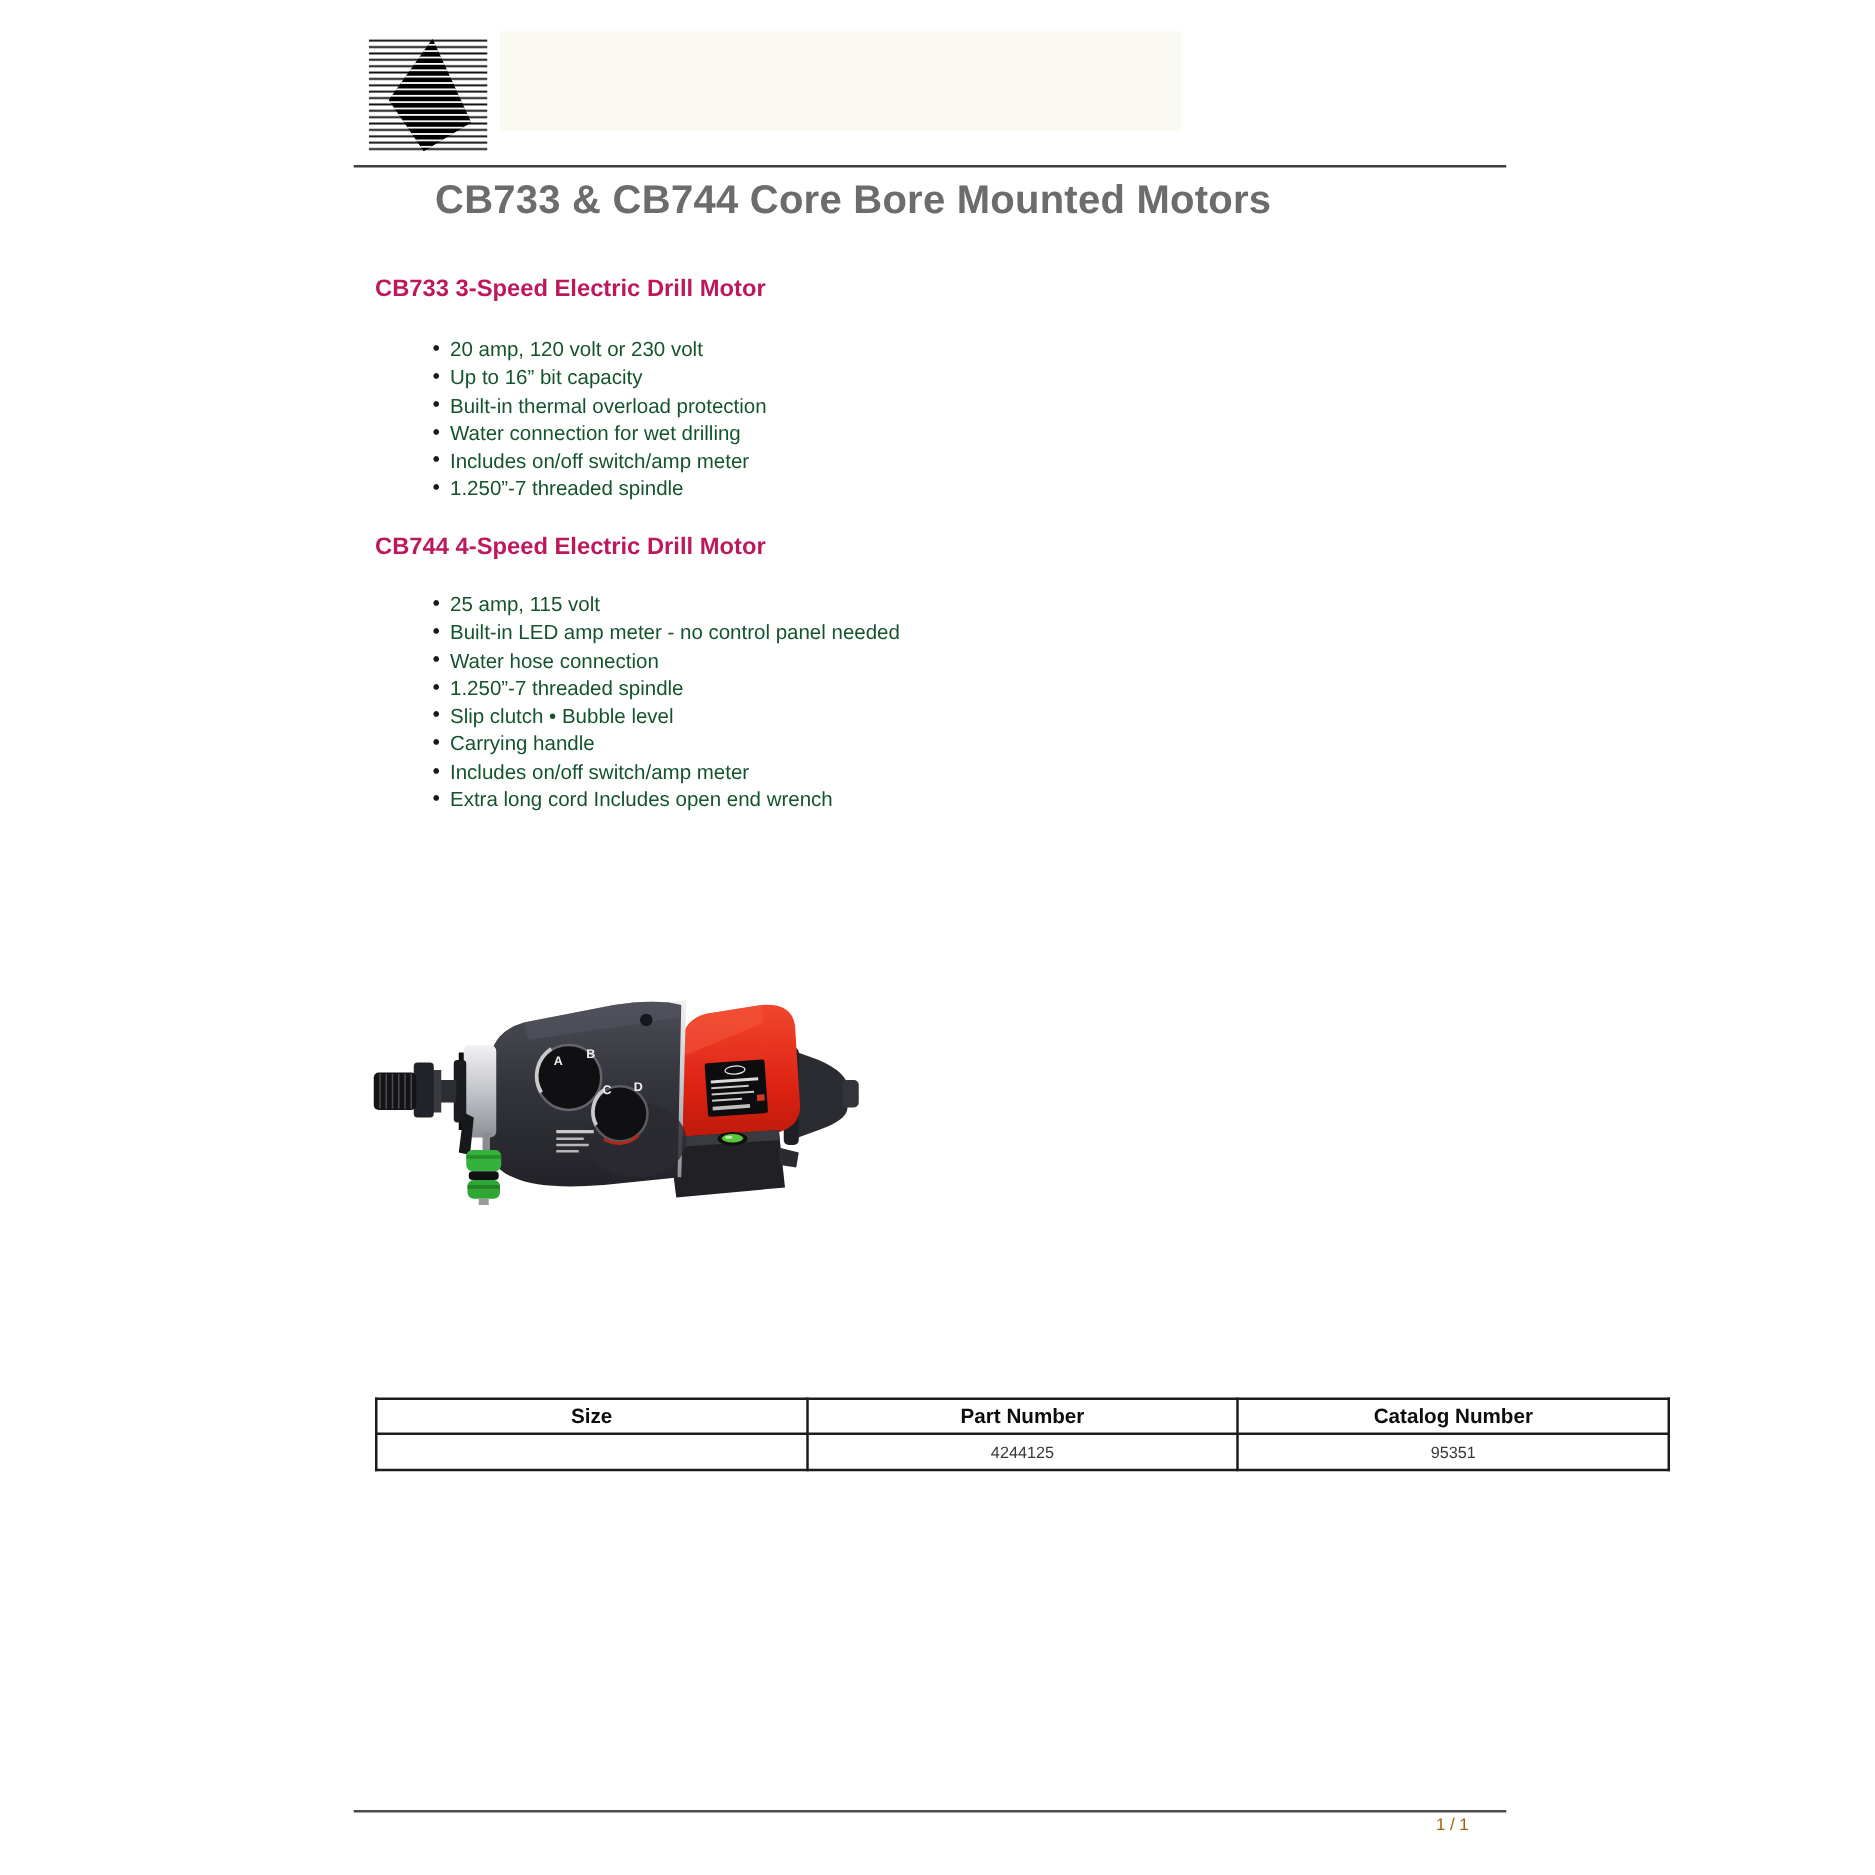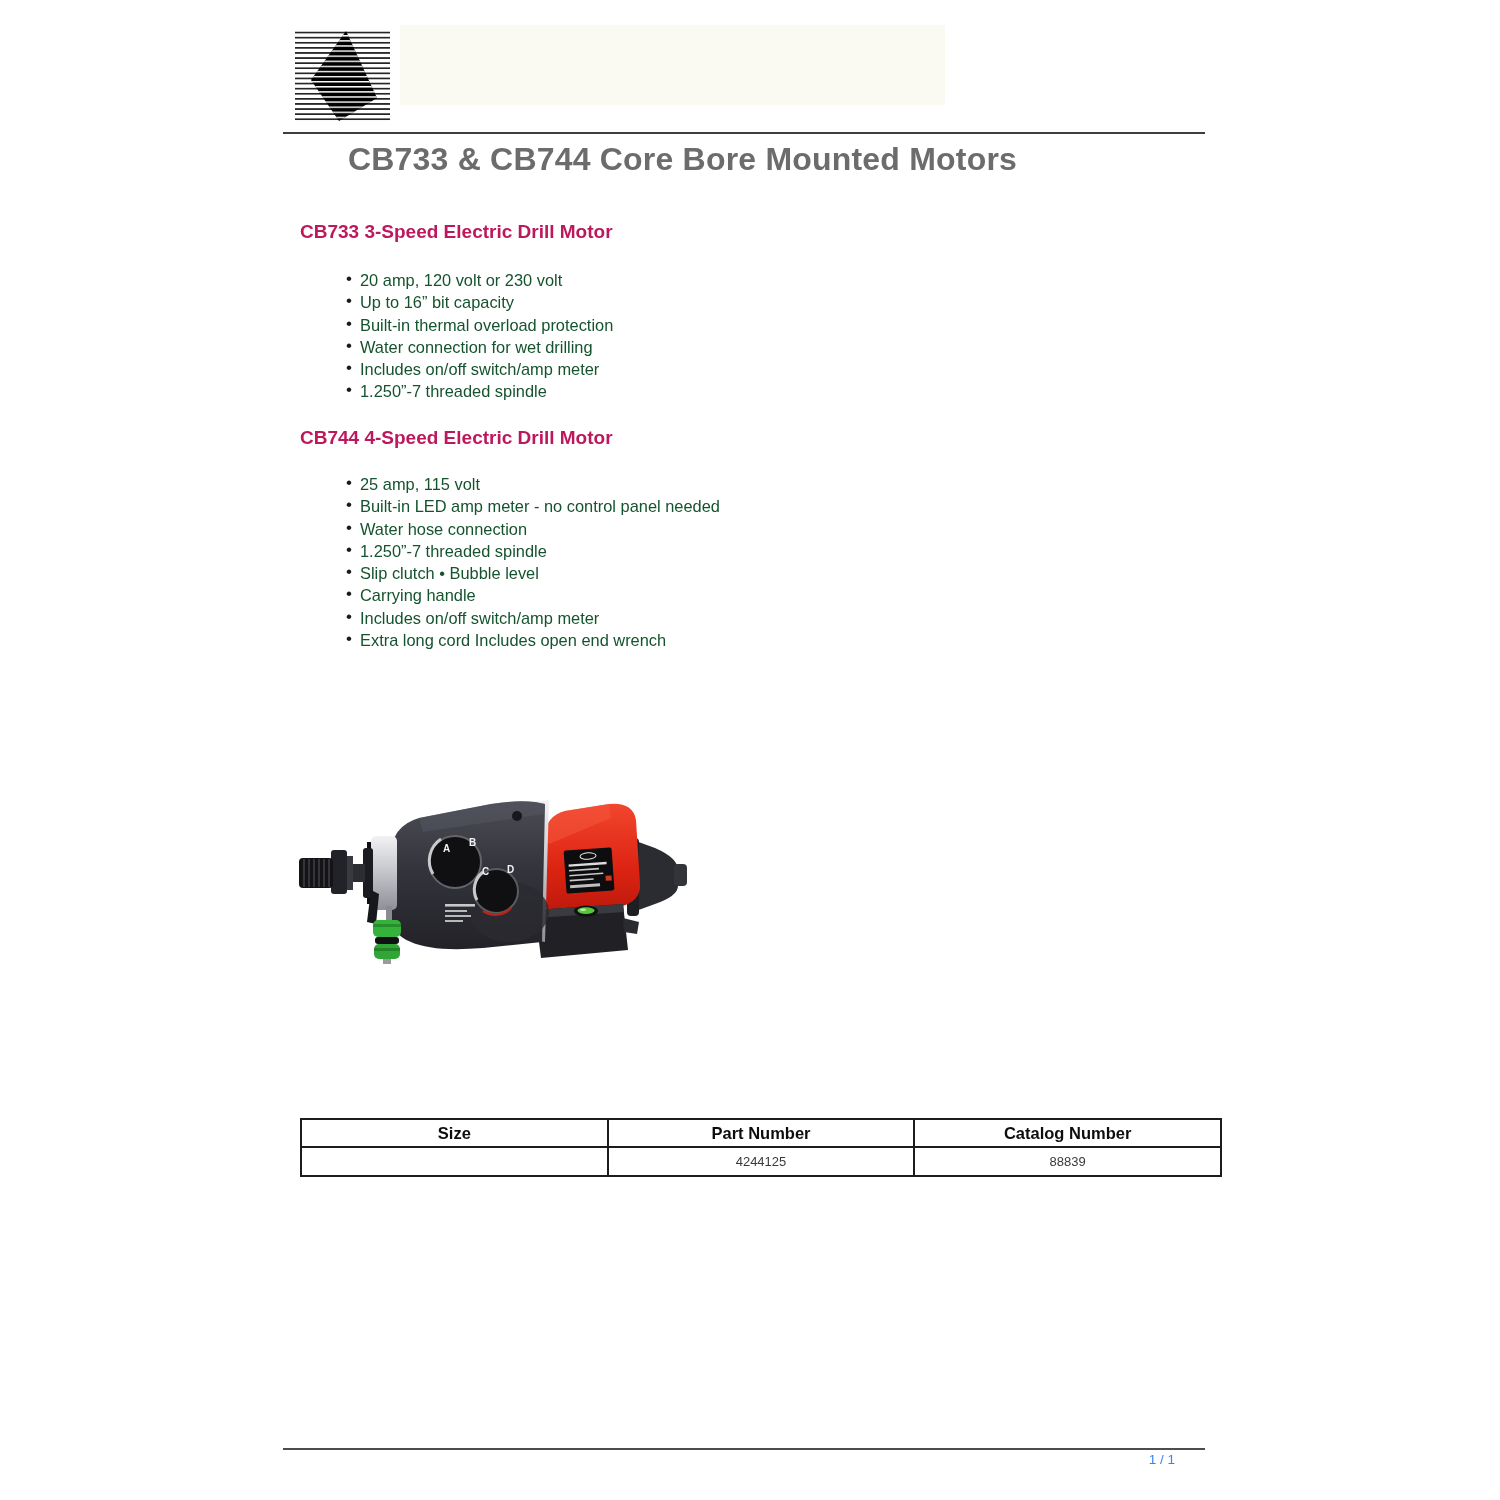--- a/index.html
+++ b/index.html
@@ -27,30 +27,30 @@
   ul.bullets li {
     position:relative; padding-left:20px;
     font-size:16.4px; line-height:22.3px; color:#14532d; white-space:nowrap;
   }
   ul.bullets li::before {
     content:"\2022";
     position:absolute; left:6px; top:-1px; font-size:17px; color:#1a1a1a;
   }
 
   
-  table.spec-table { border-collapse:collapse; width:922px; table-layout:fixed; }
+  table.spec-table { border-collapse:collapse; width:1036px; table-layout:fixed; }
   table.spec-table th, table.spec-table td {
     border:2px solid #1c1c1c; text-align:center; padding:0;
   }
   table.spec-table th { font-size:16.5px; font-weight:bold; color:#0d0d0d; height:26px; }
   table.spec-table td { font-size:13px; font-weight:normal; color:#3a3a3a; height:27px; }
 
   
   .footer-rule { background:#4c4c4c; height:2px; }
-  .page-number { font-size:13.5px; color:#3b82f6;text-align:right; }
+  .page-number { font-size:13.5px; color:#a16207;text-align:right; }
 </style>
 </head>
 <body>
 
 <div class="page">
 
   <svg class="abs" style="left:295px; top:30px;" width="95" height="92" viewBox="0 0 95 92">
     <defs>
       <pattern id="hl" width="95" height="5.1" patternUnits="userSpaceOnUse">
         <rect width="95" height="5.1" fill="#ffffff"></rect>
@@ -198,21 +198,21 @@
       <tr>
         <th>Size</th>
         <th>Part Number</th>
         <th>Catalog Number</th>
       </tr>
     </thead>
     <tbody>
       <tr>
         <td></td>
         <td>4244125</td>
-        <td>88839</td>
+        <td>95351</td>
       </tr>
     </tbody>
   </table>
 
   <div class="abs footer-rule" style="left:283px; top:1448px; width:922px;"></div>
   <div class="abs page-number" style="right:325px; top:1452px;">1 / 1</div>
 
 </div>
 
 </body></html>

